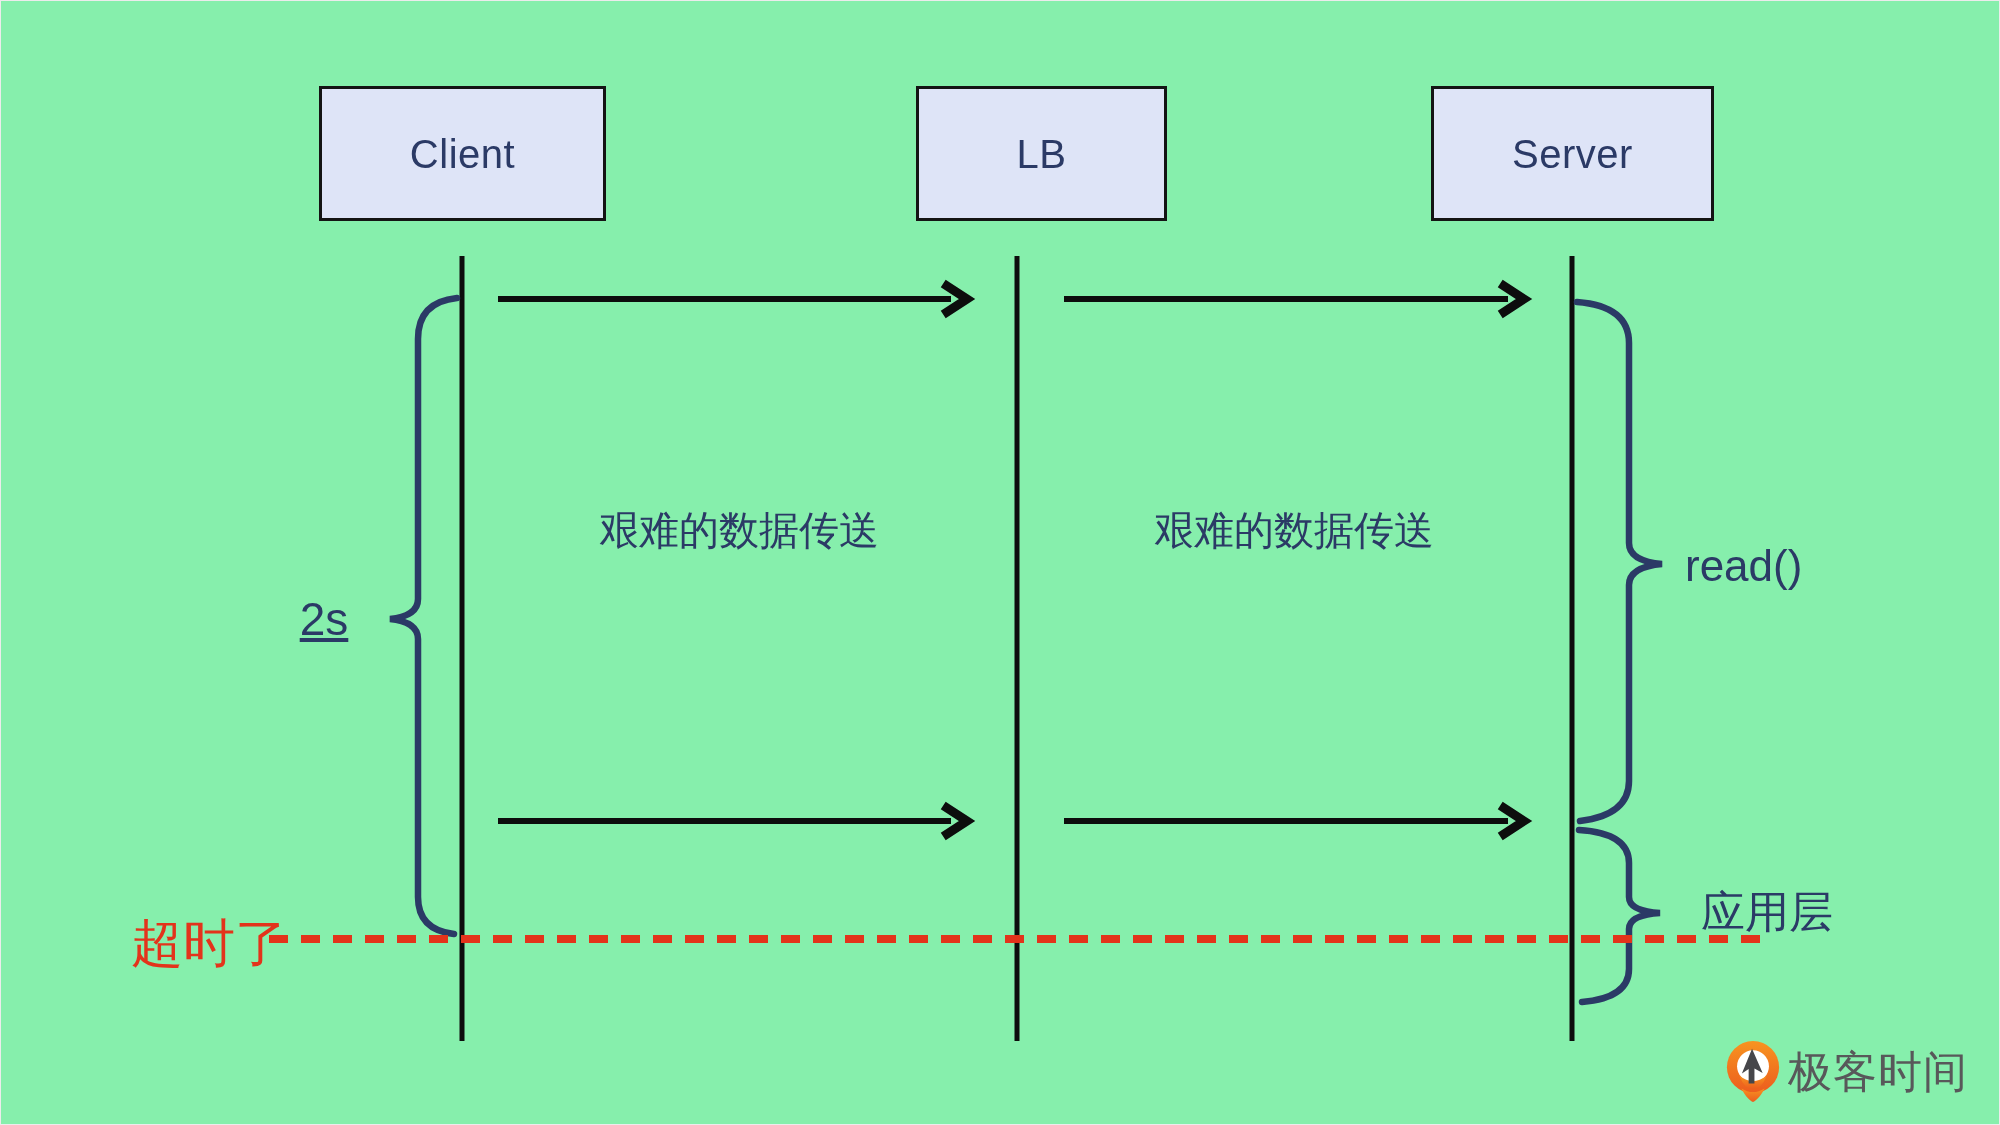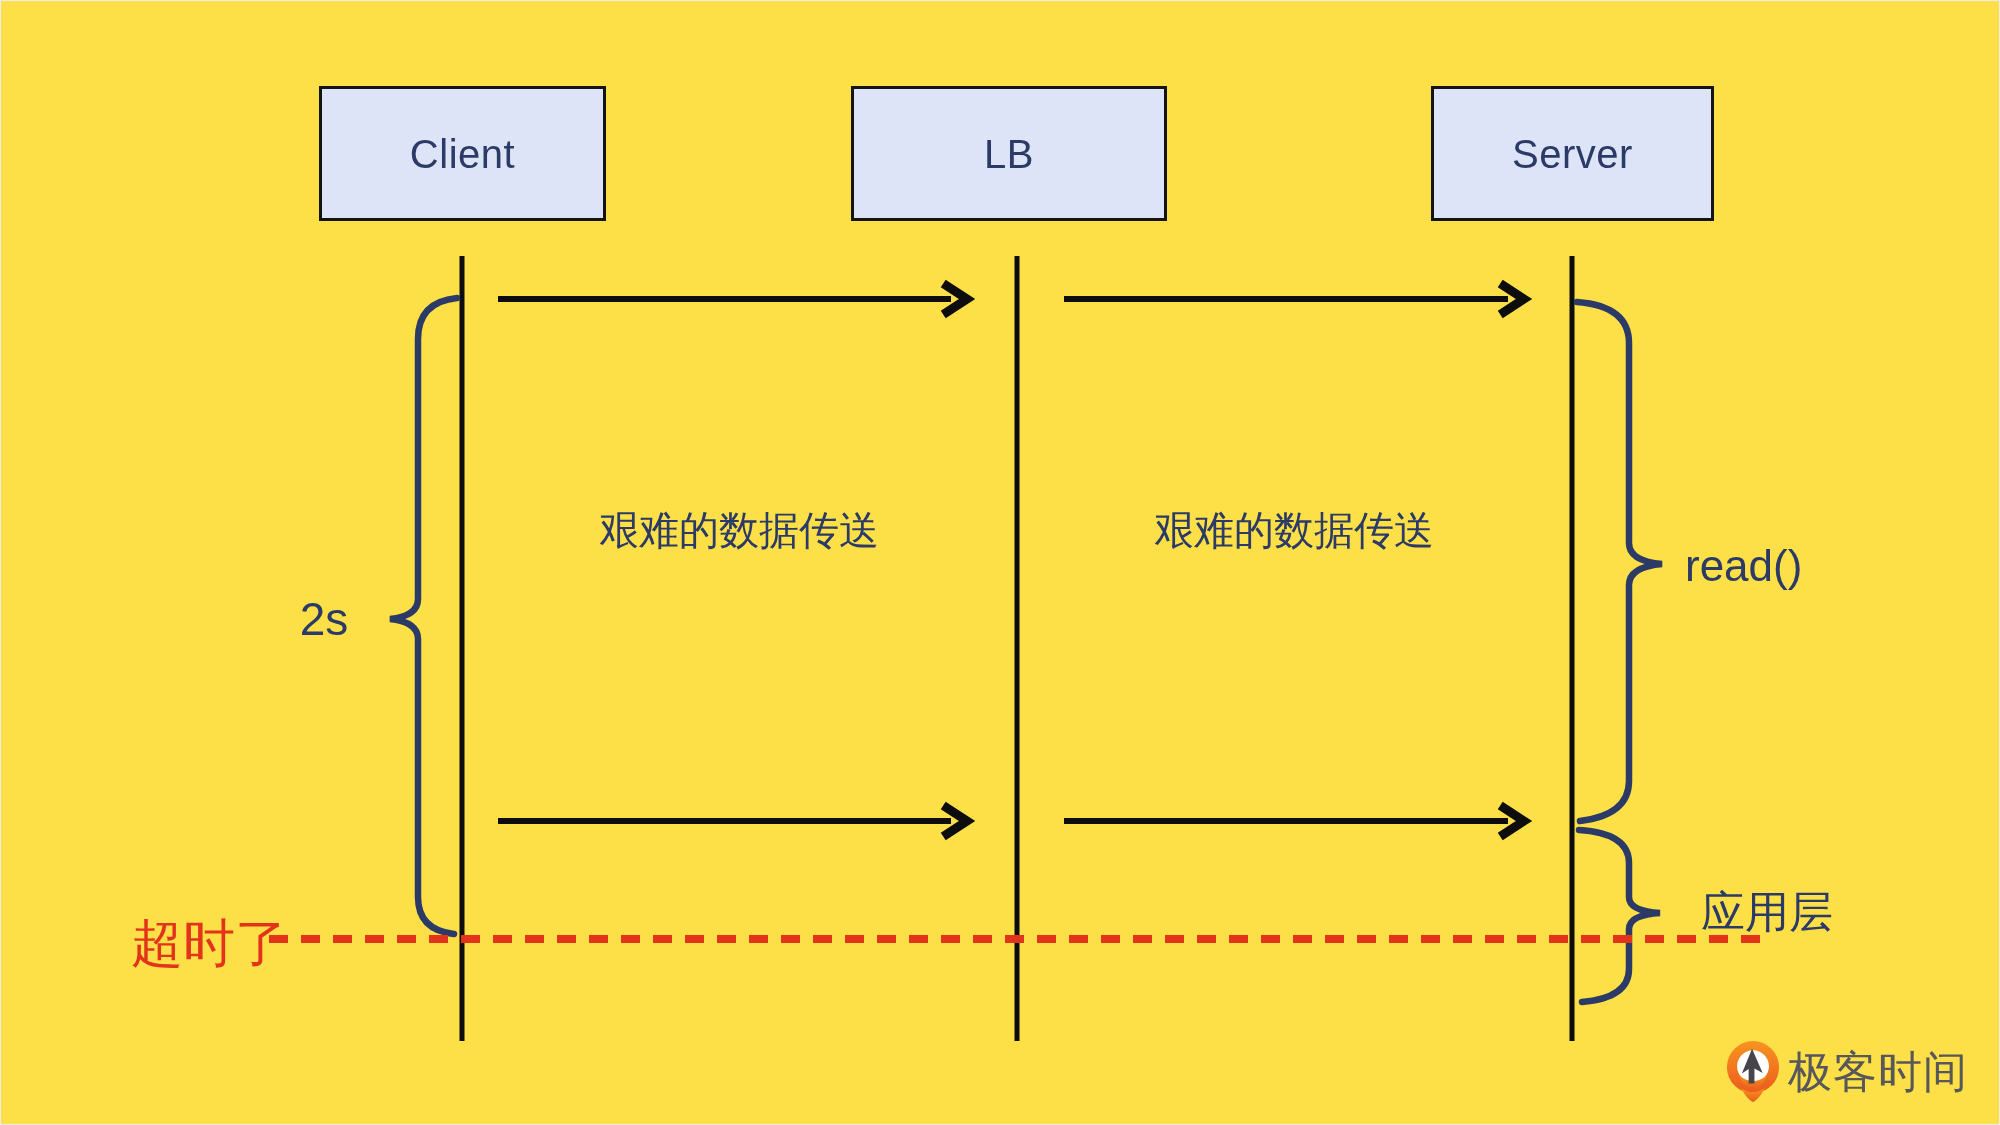--- a/index.html
+++ b/index.html
@@ -9,61 +9,61 @@
     --box-border:#141414;
     --line-black:#0d0d0d;
     --logo-gray:#58585a;
     --logo-orange:#f0670f;
   }
   html,body{margin:0;padding:0;background:#ffffff;}
   body{font-family:"Liberation Sans","DejaVu Sans",sans-serif;}
   .stage{
     position:relative;
     width:2000px;height:1125px;
-    background:#fde047;
+    background:#86efac;
     overflow:hidden;
     border:1px solid #ececec;
     box-sizing:border-box;
   }
   .stage svg.overlay{position:absolute;left:0;top:0;width:2000px;height:1125px;}
 
   
   .actor-box{
     position:absolute;top:85px;height:135px;
     background:var(--box-fill);
     border:3px solid var(--box-border);
     box-sizing:border-box;
     display:flex;align-items:center;justify-content:center;
   }
   .actor-box .actor-label{
     color:var(--accent-navy);
     font-size:40px;line-height:1;letter-spacing:0.5px;
   }
   .box-client{left:318px;width:287px;}
-  .box-lb{left:850px;width:316px;text-align:center;}
+  .box-lb{left:915px;width:251px;text-align:center;}
   .box-server{left:1430px;width:283px;}
 
   
   .lifeline{stroke:var(--line-black);stroke-width:5;}
   .msg-shaft{stroke:var(--line-black);stroke-width:6;stroke-linecap:butt;}
   .msg-head{stroke:var(--line-black);stroke-width:9;fill:none;stroke-linecap:square;}
   .brace{stroke:var(--accent-navy);stroke-width:6.5;fill:none;stroke-linecap:round;}
   .timeout-dots{stroke:var(--alert-red);stroke-width:8;stroke-dasharray:19 13;}
 
   
   .label{position:absolute;line-height:1.15;}
   .msg-label{
     width:500px;text-align:center;
     color:var(--accent-navy);font-size:40px;
   }
   .msg-label-1{left:488px;top:506px;}
   .msg-label-2{left:1043px;top:506px;}
   .duration-label{
     left:263px;top:592px;width:120px;text-align:center;
-    color:var(--accent-navy);font-size:46px;
+    color:var(--accent-navy);font-size:46px;text-decoration:underline;
   }
   .read-label{
     left:1684px;top:540px;
     color:var(--accent-navy);font-size:44px;
   }
   .timeout-label{
     left:130px;top:913px;
     color:var(--alert-red);font-size:52px;
   }
   .app-layer-line{

